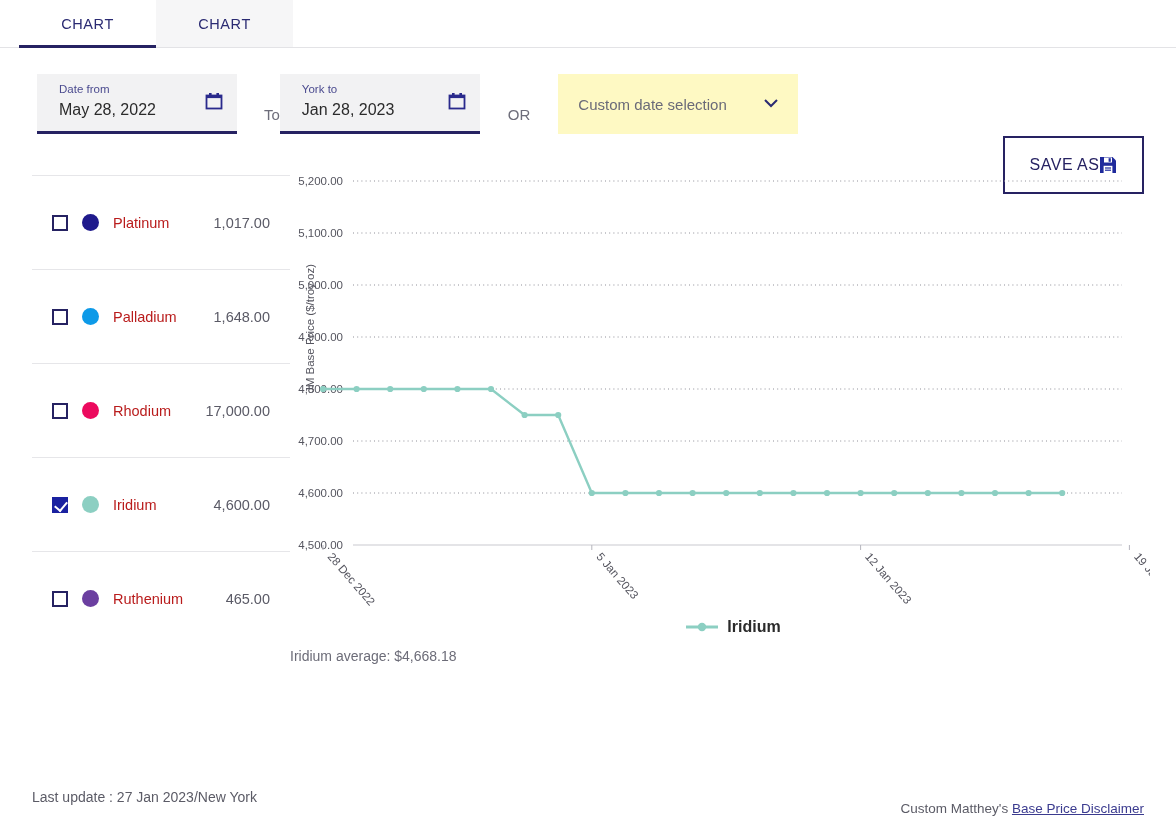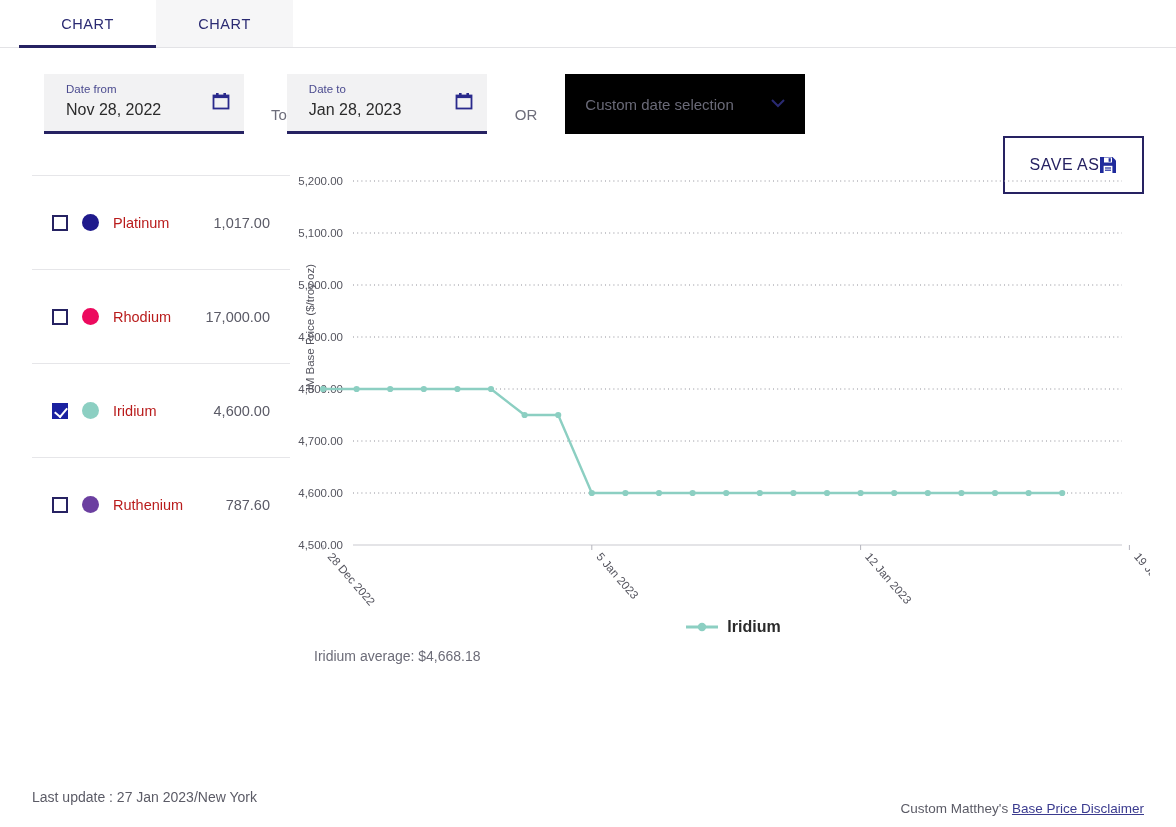--- a/index.html
+++ b/index.html
@@ -38,21 +38,21 @@
     left: 0; right: 0; bottom: -1px;
     height: 3px;
     background: #262262;
   }
   .tab-chart { margin-left: 19px; }
 
   
   .filterbar {
     position: relative;
     height: 105px;
-    padding: 26px 0 0 12px;
+    padding: 26px 0 0 5px;
     display: flex;
     align-items: flex-start;
   }
   .datefield {
     position: relative;
     width: 200px;
     height: 60px;
     background: #f2f2f3;
     border-bottom: 3px solid #262262;
     padding: 8px 12px 0 22px;
@@ -82,21 +82,21 @@
   }
   .or-word {
     font-size: 15px;
     color: #6d6d7a;
     margin-left: 28px;
     padding-top: 32px;
   }
   .customsel {
     margin-left: 28px;
     width: 240px; height: 60px;
-    background: #000000;
+    background: #fef9c3;
     display: flex; align-items: center;
     padding: 0 16px 0 20px;
     font-size: 15px;
     color: #6a6a78;
     cursor: pointer;
     position: relative;
   }
   .chev { position: absolute; right: 20px; top: 24px; }
   .saveas {
     position: absolute;
@@ -191,21 +191,20 @@
     top: 455px;
     display: flex; align-items: center; justify-content: center;
     gap: 8px;
   }
   .legend .lname { font-size: 16px; color: #2b2b2b; font-weight: bold; }
   .avgtext {
     position: absolute;
     left: 0; top: 485px;
     font-size: 14px;
     color: #6c6c78;
-    margin-left: 24px;
   }
 
   
   .footer {
     position: absolute;
     left: 0; right: 0; bottom: 0;
     height: 48px;
   }
   .lastupdate {
     position: absolute;
@@ -233,33 +232,33 @@
   </div>
   <div class="tab inactive">
     <span>CHART</span>
   </div>
 </div>
 
 <div class="filterbar">
 
   <div class="datefield first">
     <div class="dlabel">Date from</div>
-    <div class="dvalue">Nov 28, 2022</div>
+    <div class="dvalue">May 28, 2022</div>
     <svg class="cal-icon" viewBox="0 0 18 18">
       <rect x="1.5" y="3.5" width="15" height="13" fill="none" stroke="#2a2a8c" stroke-width="1.8"></rect>
       <rect x="4" y="1" width="2.6" height="3.4" fill="#2a2a8c"></rect>
       <rect x="11.4" y="1" width="2.6" height="3.4" fill="#2a2a8c"></rect>
       <rect x="1.5" y="3.5" width="15" height="2.6" fill="#2a2a8c"></rect>
     </svg>
   </div>
 
   <div class="to-word">To</div>
 
   <div class="datefield">
-    <div class="dlabel">Date to</div>
+    <div class="dlabel">York to</div>
     <div class="dvalue">Jan 28, 2023</div>
     <svg class="cal-icon" viewBox="0 0 18 18">
       <rect x="1.5" y="3.5" width="15" height="13" fill="none" stroke="#2a2a8c" stroke-width="1.8"></rect>
       <rect x="4" y="1" width="2.6" height="3.4" fill="#2a2a8c"></rect>
       <rect x="11.4" y="1" width="2.6" height="3.4" fill="#2a2a8c"></rect>
       <rect x="1.5" y="3.5" width="15" height="2.6" fill="#2a2a8c"></rect>
     </svg>
   </div>
 
   <div class="or-word">OR</div>
@@ -289,35 +288,41 @@
   <div class="metals">
     <div id="metal-rows">
         <div class="metal-row">
           <div class="cbox"></div>
           <div class="dot" style="background:#1f1a8c"></div>
           <div class="mname">Platinum</div>
           <div class="mprice">1,017.00</div>
         </div>
         <div class="metal-row">
           <div class="cbox"></div>
+          <div class="dot" style="background:#0d9ae8"></div>
+          <div class="mname">Palladium</div>
+          <div class="mprice">1,648.00</div>
+        </div>
+        <div class="metal-row">
+          <div class="cbox"></div>
           <div class="dot" style="background:#ec0a5e"></div>
           <div class="mname">Rhodium</div>
           <div class="mprice">17,000.00</div>
         </div>
         <div class="metal-row">
           <div class="cbox checked"></div>
           <div class="dot" style="background:#8ccfc2"></div>
           <div class="mname">Iridium</div>
           <div class="mprice">4,600.00</div>
         </div>
         <div class="metal-row">
           <div class="cbox"></div>
           <div class="dot" style="background:#6b3fa0"></div>
           <div class="mname">Ruthenium</div>
-          <div class="mprice">787.60</div>
+          <div class="mprice">465.00</div>
         </div>
       </div>
   </div>
 
   <div class="chartwrap">
     <div class="ylabel">JM Base Price ($/troy oz)</div>
     <svg class="plot" id="plot-svg" width="860" height="450">
         <line x1="63" y1="18" x2="832" y2="18" stroke="#8f8f98" stroke-width="1" stroke-dasharray="1,3.2"></line>
         <text x="53" y="22" text-anchor="end" class="ytick">5,200.00</text>
         <line x1="63" y1="70" x2="832" y2="70" stroke="#8f8f98" stroke-width="1" stroke-dasharray="1,3.2"></line>

